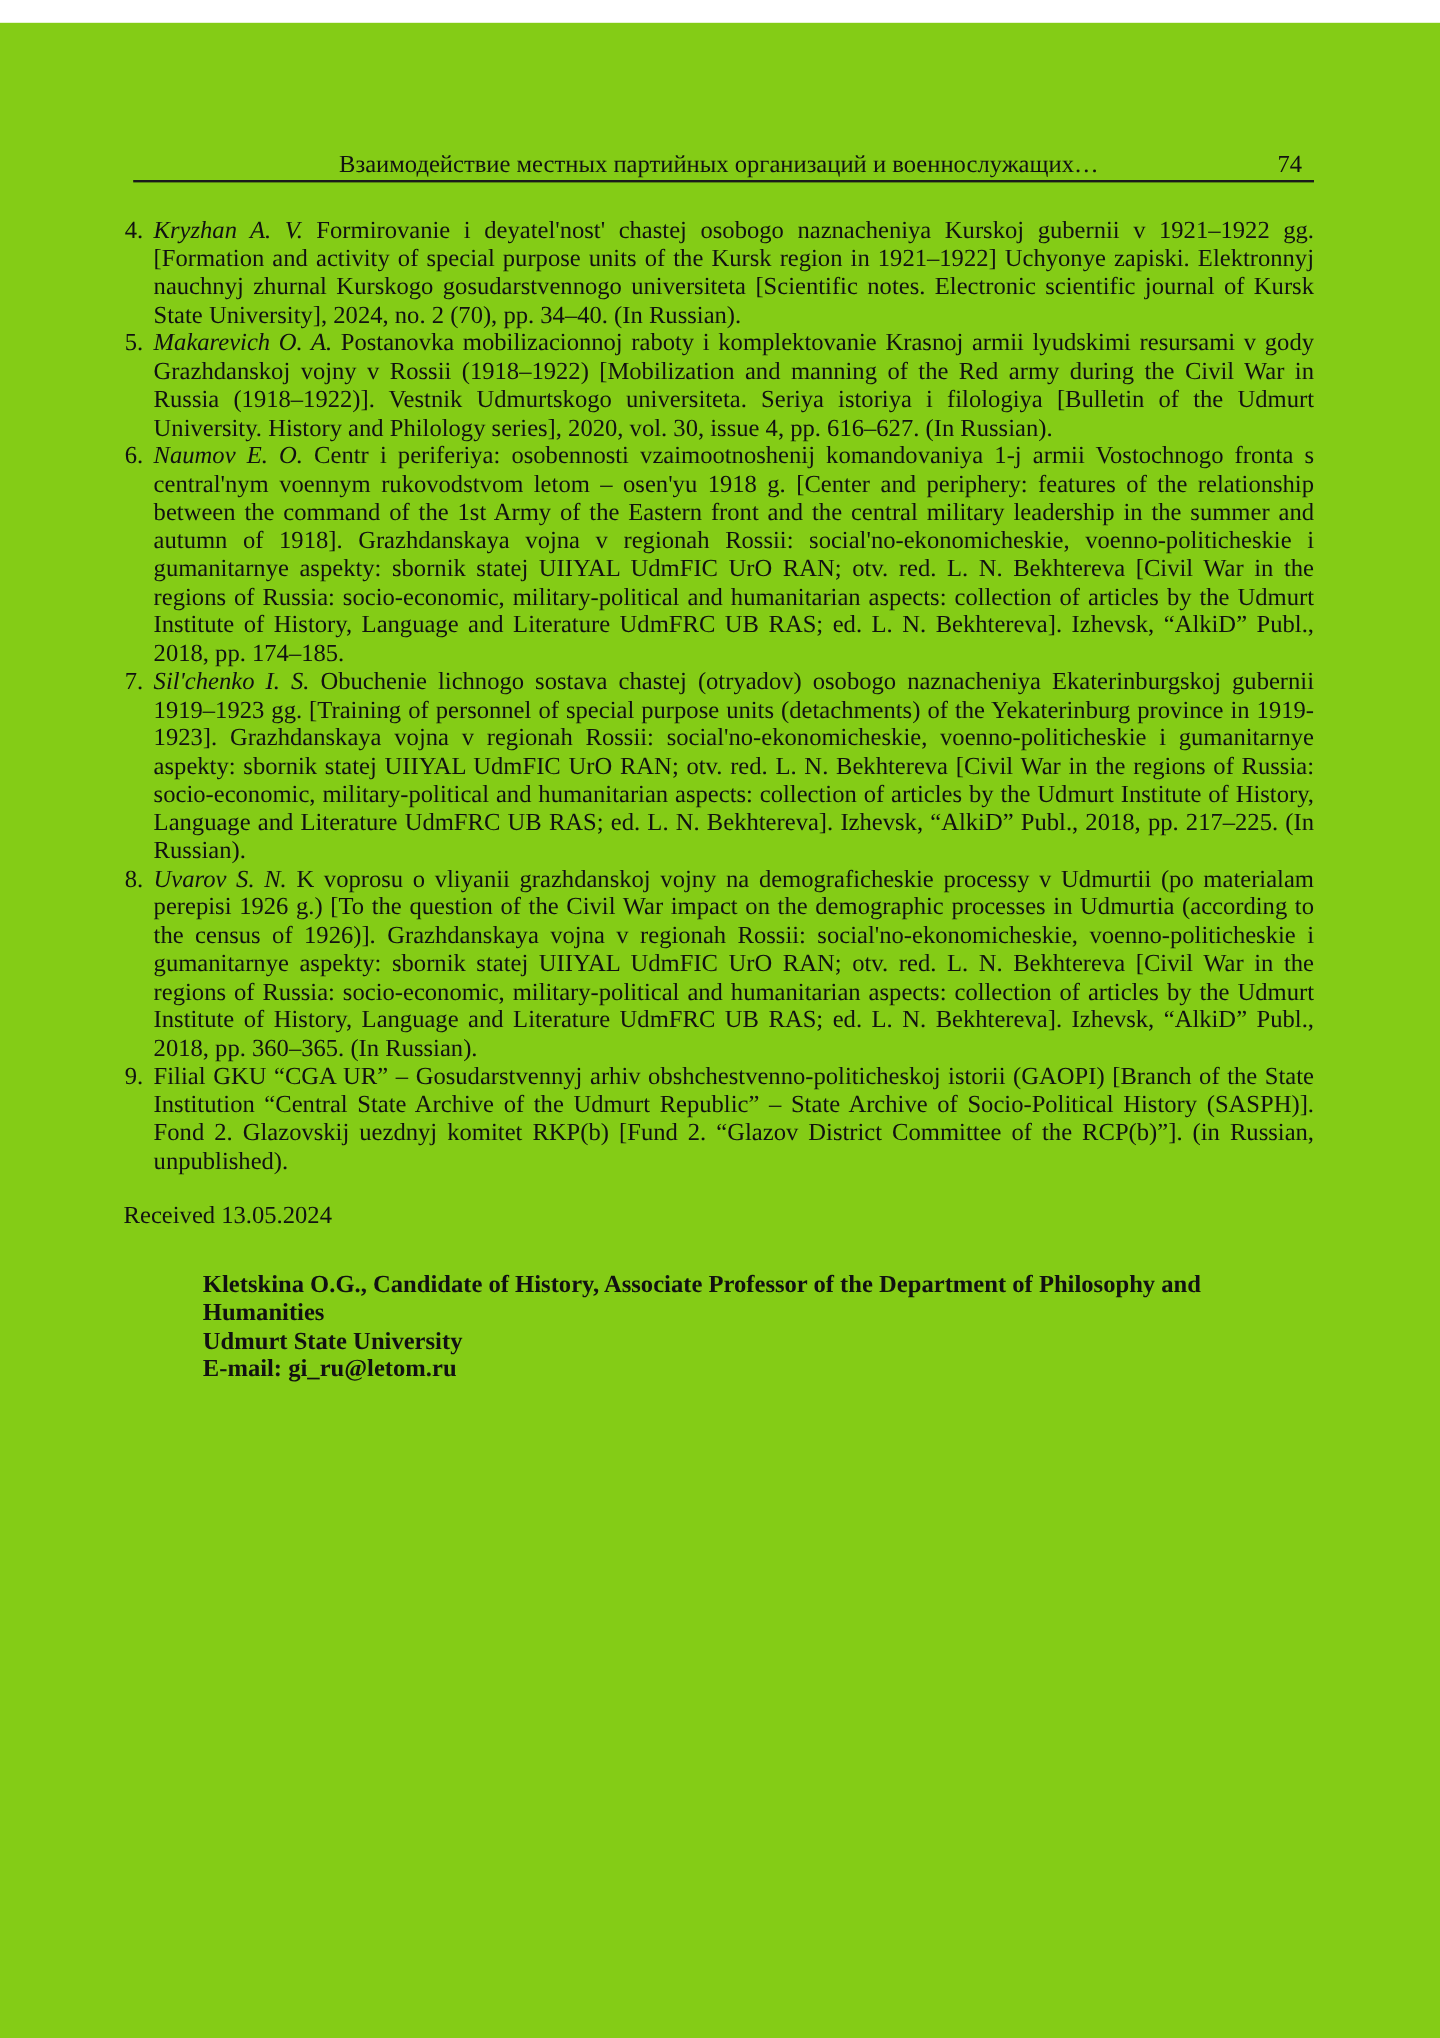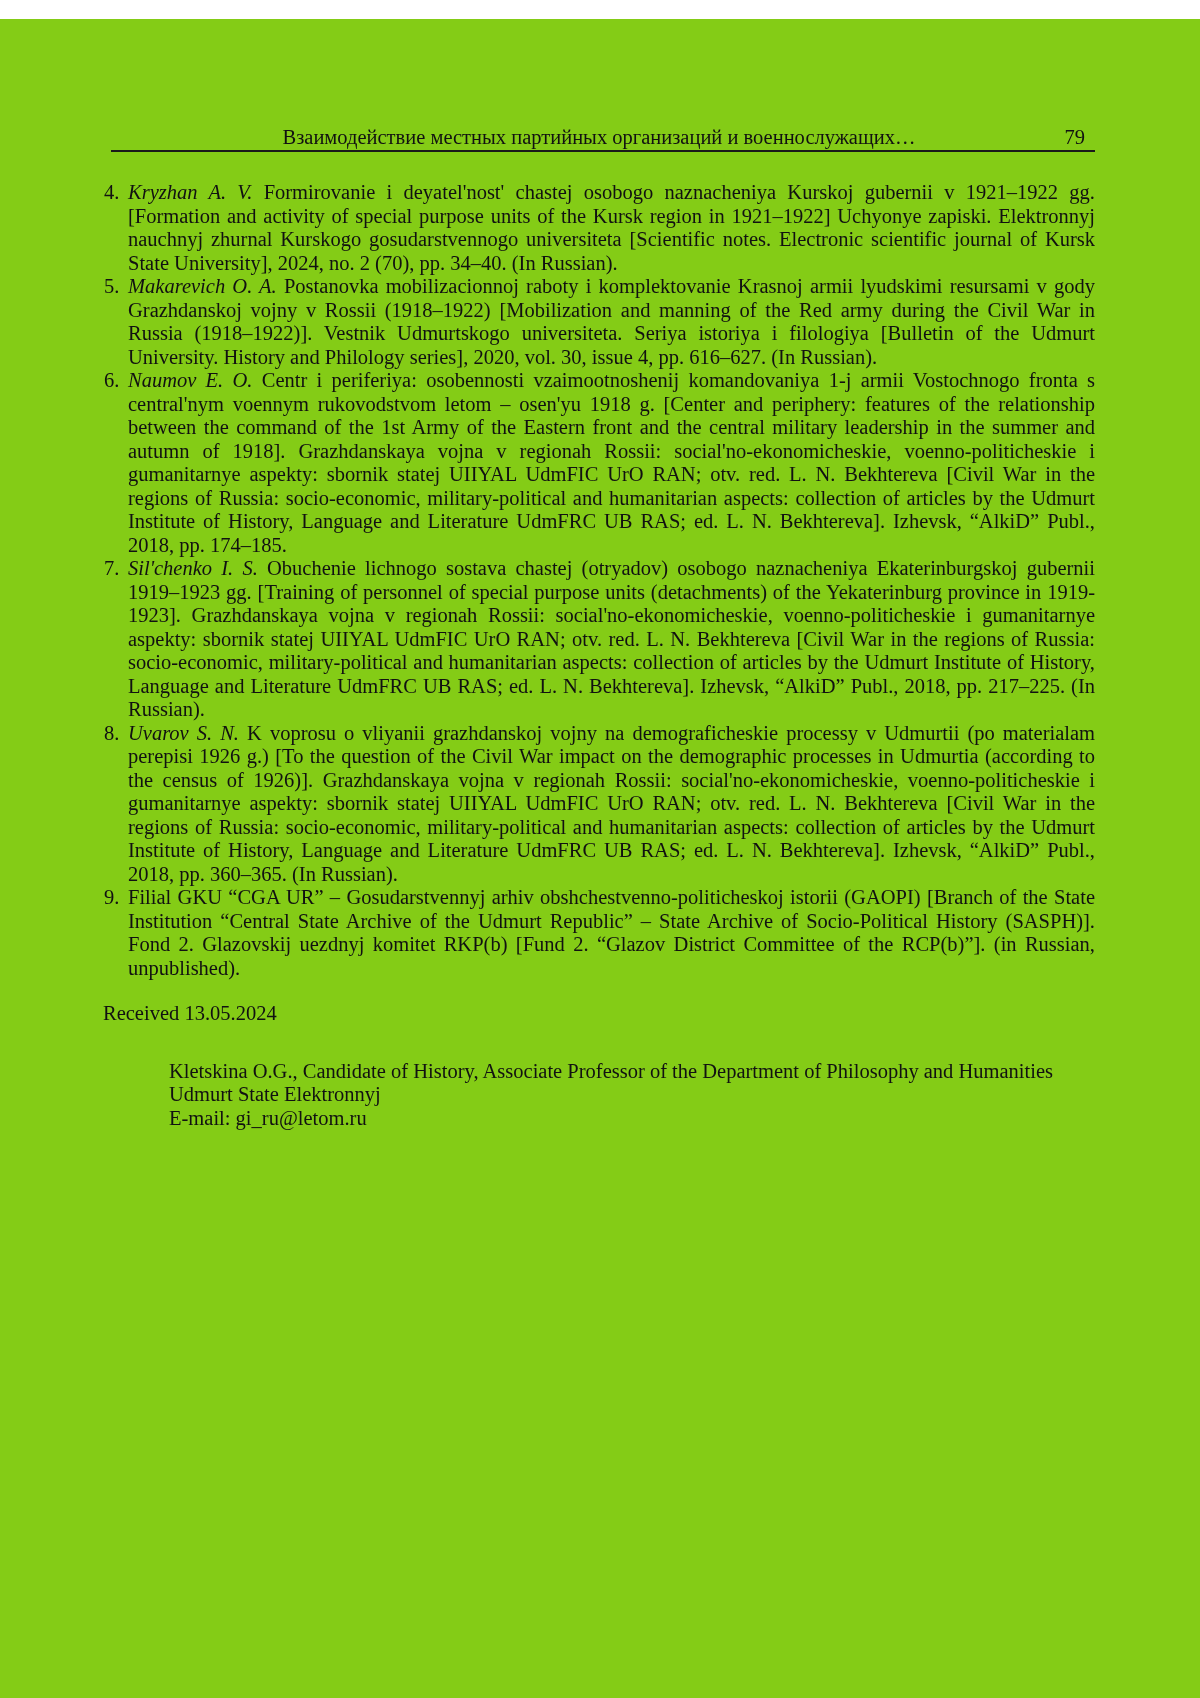--- a/index.html
+++ b/index.html
@@ -58,31 +58,31 @@
   }
   .received-line {
     text-align: left;
     margin-top: 22px;
     padding-right: 8px;
   }
   .author-info {
     margin-top: 34px;
     padding-left: 66px;
   }
-  .author-info div { line-height: 23.5px; }
+  .author-info div { line-height: 23.5px; font-weight: bold; }
 </style>
 </head>
 <body>
 
 <div class="page">
 
   <header>
     <div class="header-line1">
       <span>Взаимодействие местных партийных организаций и военнослужащих…</span>
-      <span class="page-number">79</span>
+      <span class="page-number">74</span>
     </div>
     <hr class="header-rule">
   </header>
 
   <main class="references">
 
     <div class="ref">
       <span class="ref-num">4.</span><span class="ref-author">Kryzhan A. V.</span> <span>Formirovanie i deyatel'nost' chastej osobogo naznacheniya Kurskoj gubernii v 1921–1922 gg. [Formation and activity of special purpose units of the Kursk region in 1921–1922] Uchyonye zapiski. Elektronnyj nauchnyj zhurnal Kurskogo gosudarstvennogo universiteta [Scientific notes. Electronic scientific journal of Kursk State University], 2024, no. 2 (70), pp. 34–40. (In Russian).</span>
     </div>
 
@@ -105,17 +105,17 @@
     <div class="ref">
       <span class="ref-num">9.</span><span class="ref-author"></span> <span>Filial GKU “CGA UR” – Gosudarstvennyj arhiv obshchestvenno-politicheskoj istorii (GAOPI) [Branch of the State Institution “Central State Archive of the Udmurt Republic” – State Archive of Socio-Political History (SASPH)]. Fond 2. Glazovskij uezdnyj komitet RKP(b) [Fund 2. “Glazov District Committee of the RCP(b)”]. (in Russian, unpublished).</span>
     </div>
 
   </main>
 
   <div class="received-line">Received 13.05.2024</div>
 
   <section class="author-info">
     <div>Kletskina O.G., Candidate of History, Associate Professor of the Department of Philosophy and Humanities</div>
-    <div>Udmurt State Elektronnyj</div>
+    <div>Udmurt State University</div>
     <div>E-mail: gi_ru@letom.ru</div>
   </section>
 
 </div>
 
 </body></html>

